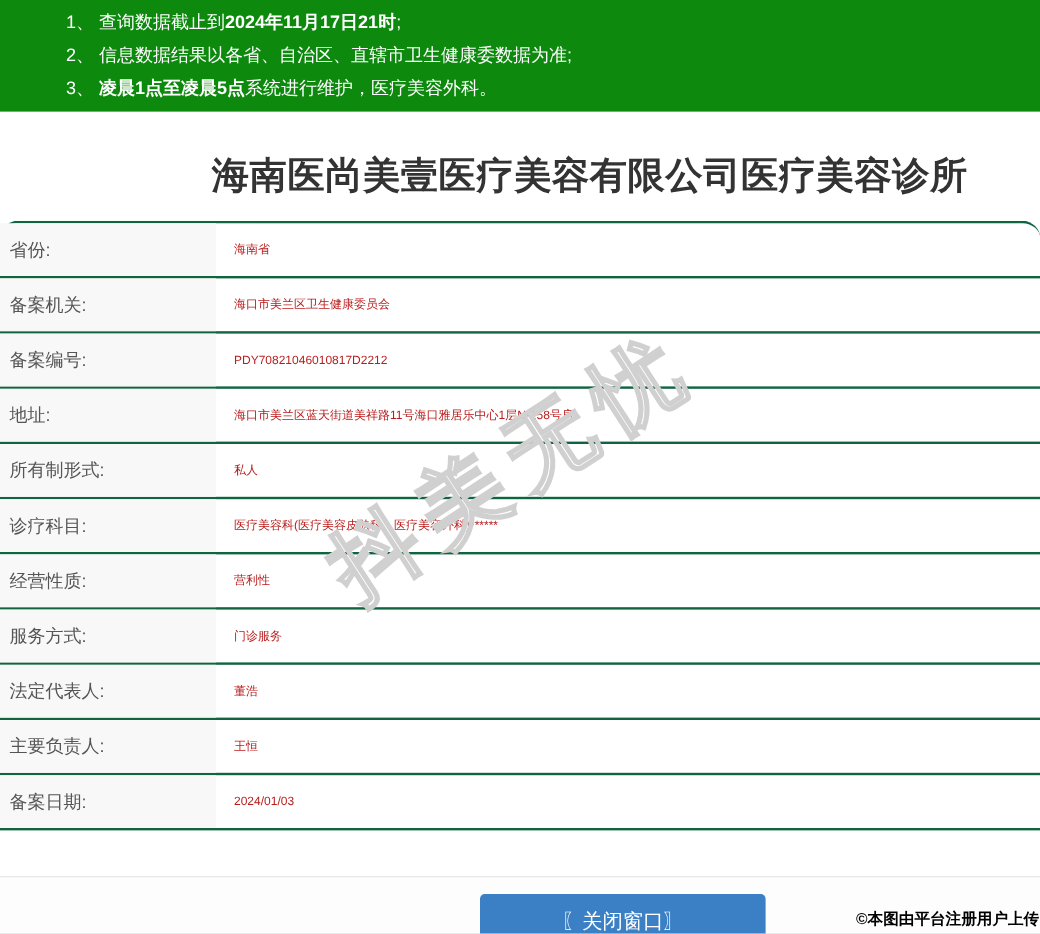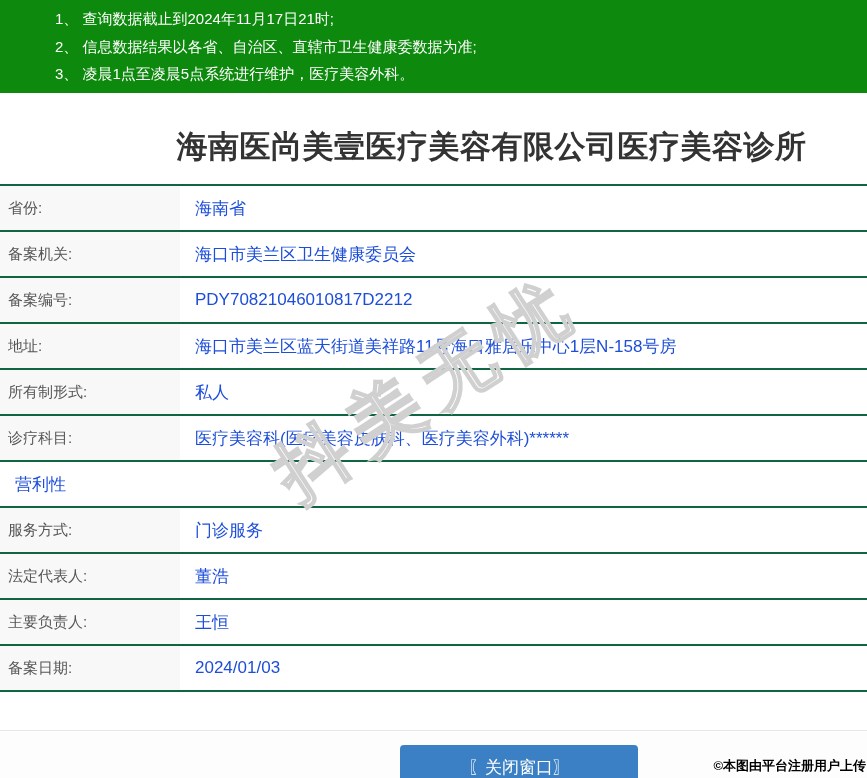--- a/index.html
+++ b/index.html
@@ -10,35 +10,35 @@
   }
   *{margin:0;padding:0;box-sizing:border-box;}
   html,body{width:867px;height:778px;overflow:hidden;background:#fff;
     font-family:"Liberation Sans",sans-serif;position:relative;}
 
   
   .notice-bar{position:absolute;top:0;left:0;width:867px;height:93px;
     background:var(--green);color:#fff;padding:5px 10px 0 55px;
     font-size:15px;line-height:27.5px;}
   .notice-line{white-space:nowrap;}
-  .notice-line b{font-weight:normal;}
+  .notice-line b{font-weight:bold;}
 
   
   .page-title{position:absolute;top:127px;left:0;width:867px;
     padding-left:116px;text-align:center;font-size:31px;line-height:40px;
     color:#333;letter-spacing:0.5px;white-space:nowrap;}
 
   
   .detail-table{position:absolute;top:184px;left:0;width:867px;
-    border-top:2px solid var(--line);}
+    border-top:2px solid var(--line);border-radius:15px;}
   .t-row{display:flex;height:46px;border-bottom:2px solid var(--line);}
   .t-label{width:180px;background:var(--label-bg);color:#555;font-size:15px;
     display:flex;align-items:center;padding-left:8px;flex-shrink:0;}
   .t-value{flex:1;display:flex;align-items:center;padding-left:15px;
-    color:#1d4ed8;font-size:17px;white-space:nowrap;overflow:hidden;}
+    color:#b91c1c;font-size:10px;white-space:nowrap;overflow:hidden;}
 
   
   .watermark{position:absolute;left:256px;top:342px;width:340px;
     transform:rotate(-33deg);transform-origin:center center;
     font-size:72px;letter-spacing:14px;white-space:nowrap;font-weight:bold;
     color:rgba(255,255,255,0);-webkit-text-stroke:2px #d0d0d0;
     pointer-events:none;z-index:3;}
 
   
   .footer-sep{position:absolute;top:730px;left:0;width:867px;height:48px;
@@ -82,20 +82,21 @@
   </div>
   <div class="t-row">
     <div class="t-label">所有制形式:</div>
     <div class="t-value">私人</div>
   </div>
   <div class="t-row">
     <div class="t-label">诊疗科目:</div>
     <div class="t-value">医疗美容科(医疗美容皮肤科、医疗美容外科)******</div>
   </div>
   <div class="t-row">
+    <div class="t-label">经营性质:</div>
     <div class="t-value">营利性</div>
   </div>
   <div class="t-row">
     <div class="t-label">服务方式:</div>
     <div class="t-value">门诊服务</div>
   </div>
   <div class="t-row">
     <div class="t-label">法定代表人:</div>
     <div class="t-value">董浩</div>
   </div>

